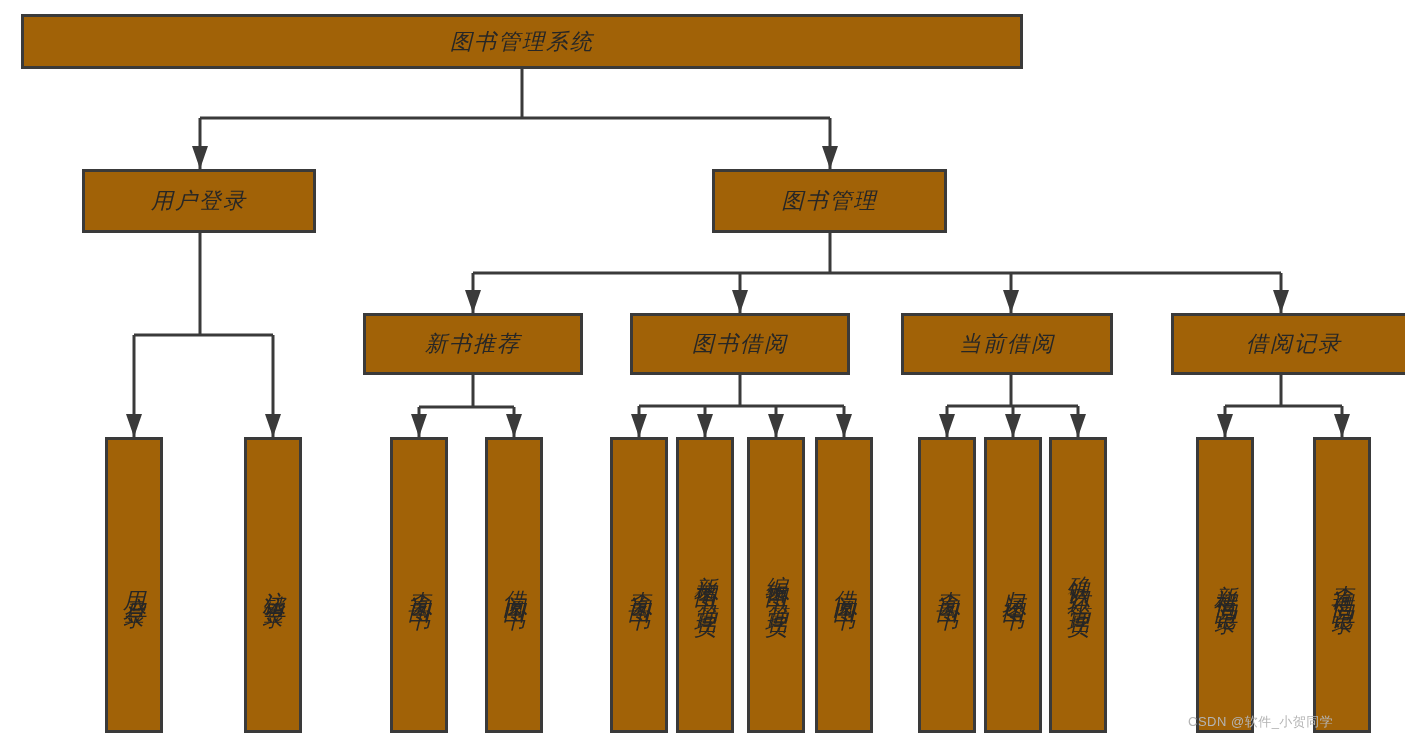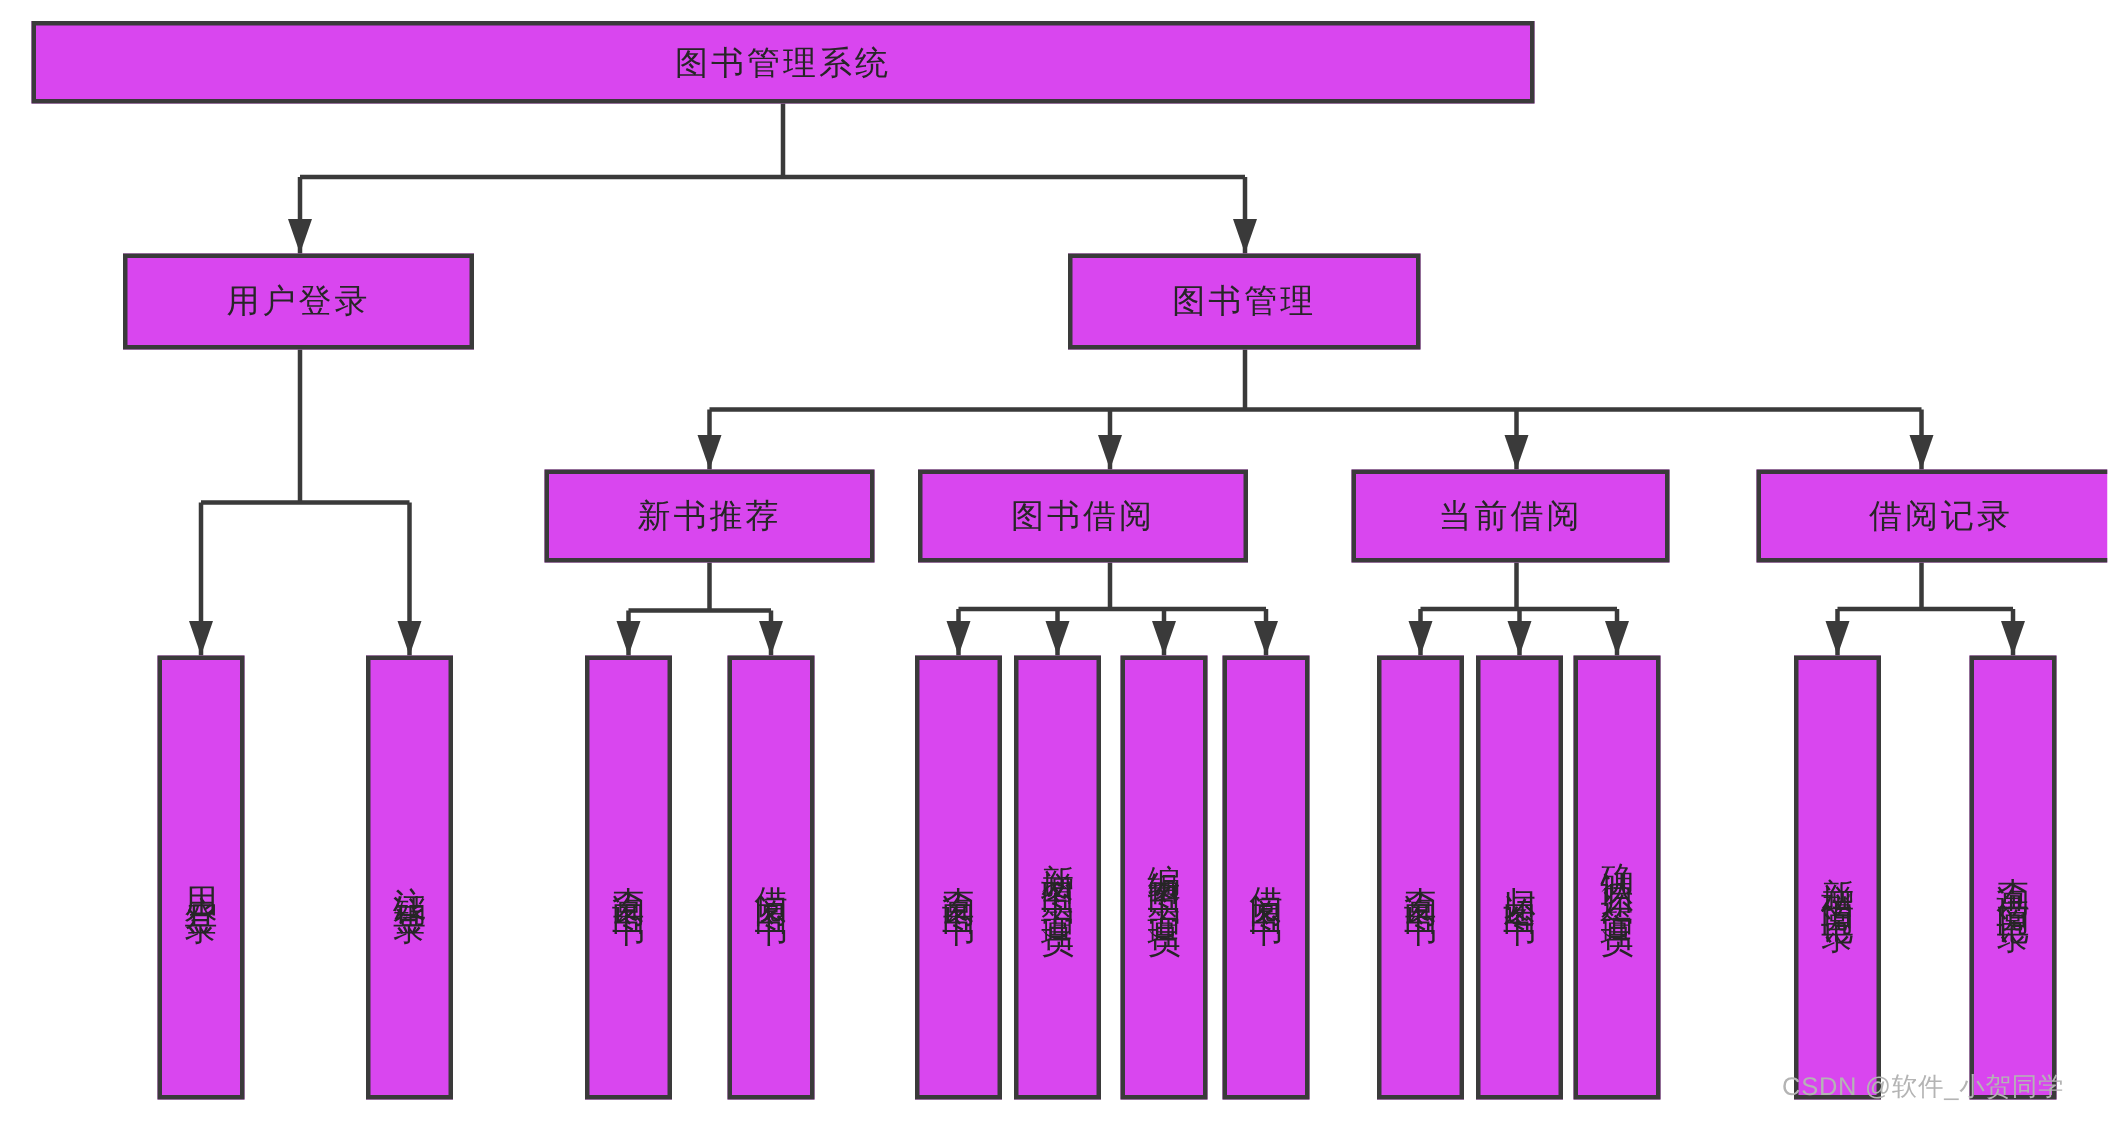--- a/index.html
+++ b/index.html
@@ -10,32 +10,33 @@
   body{font-family:"Liberation Sans", sans-serif;}
   .canvas{
     position:relative;width:1405px;height:747px;
     background:var(--background);overflow:hidden;
   }
   .connectors{position:absolute;left:0;top:0;z-index:1;}
   .connectors path,.connectors line{stroke:var(--line);stroke-width:3;fill:none;}
   .connectors polygon{fill:var(--line);stroke:none;}
   .box{
     position:absolute;box-sizing:border-box;z-index:2;
-    border:3px solid var(--border);background:#d946ef;
+    border:3px solid var(--border);background:#a16207;
     display:flex;align-items:center;justify-content:center;
     color:var(--text);
+    font-style:italic;
   }
   .box.h{font-size:22px;letter-spacing:2px;white-space:nowrap;}
   .box.v{
     writing-mode:vertical-rl;
     font-size:22px;letter-spacing:6px;line-height:1;
   }
   .watermark{
     position:absolute;z-index:3;color:var(--watermark);
-    font-size:17px;letter-spacing:0.5px;white-space:nowrap;
+    font-size:13px;letter-spacing:0.5px;white-space:nowrap;
   }
 </style>
 </head>
 <body>
 
 <div class="canvas">
 
   <svg class="connectors" width="1405" height="747" viewBox="0 0 1405 747">
     <defs>
       <marker id="arw" markerUnits="userSpaceOnUse" markerWidth="24" markerHeight="18" refX="23" refY="9" orient="auto">
@@ -72,21 +73,21 @@
     <line x1="1225" y1="406" x2="1225" y2="437" marker-end="url(#arw)"></line>
     <line x1="1342" y1="406" x2="1342" y2="437" marker-end="url(#arw)"></line>
   </svg>
 
   <div class="box h" style="left:21px;top:14px;width:1002px;height:55px">图书管理系统</div>
 
   <div class="box h" style="left:82px;top:169px;width:234px;height:64px">用户登录</div>
   <div class="box h" style="left:712px;top:169px;width:235px;height:64px">图书管理</div>
 
   <div class="box h" style="left:363px;top:313px;width:220px;height:62px">新书推荐</div>
-  <div class="box h" style="left:612px;top:313px;width:220px;height:62px">图书借阅</div>
+  <div class="box h" style="left:630px;top:313px;width:220px;height:62px">图书借阅</div>
   <div class="box h" style="left:901px;top:313px;width:212px;height:62px">当前借阅</div>
   <div class="box h" style="left:1171px;top:313px;width:246px;height:62px">借阅记录</div>
 
   <div class="box v" style="left:105px;top:437px;width:58px;height:296px">用户登录</div>
   <div class="box v" style="left:244px;top:437px;width:58px;height:296px">注销登录</div>
   <div class="box v" style="left:390px;top:437px;width:58px;height:296px">查询图书</div>
   <div class="box v" style="left:485px;top:437px;width:58px;height:296px">借阅图书</div>
   <div class="box v" style="left:610px;top:437px;width:58px;height:296px">查询图书</div>
   <div class="box v" style="left:676px;top:437px;width:58px;height:296px">新增图书（管理员）</div>
   <div class="box v" style="left:747px;top:437px;width:58px;height:296px">编辑图书（管理员）</div>

